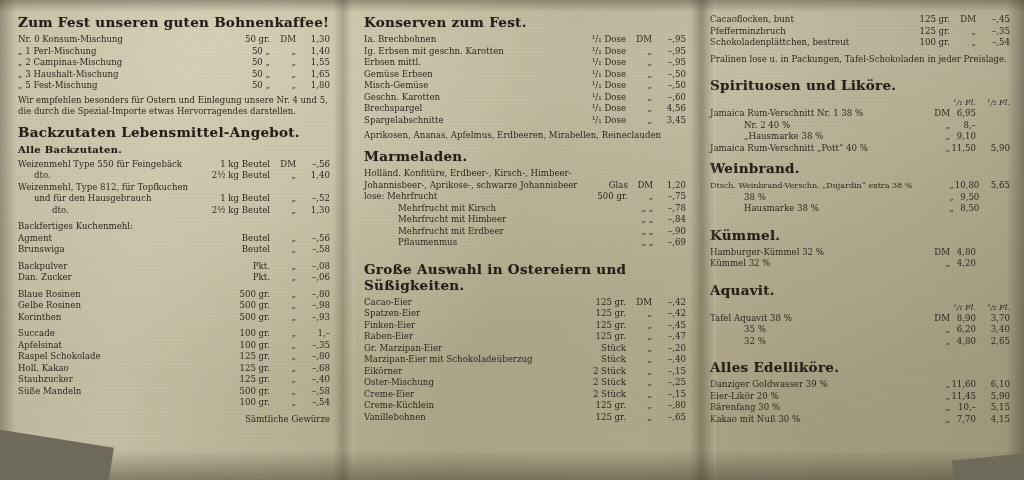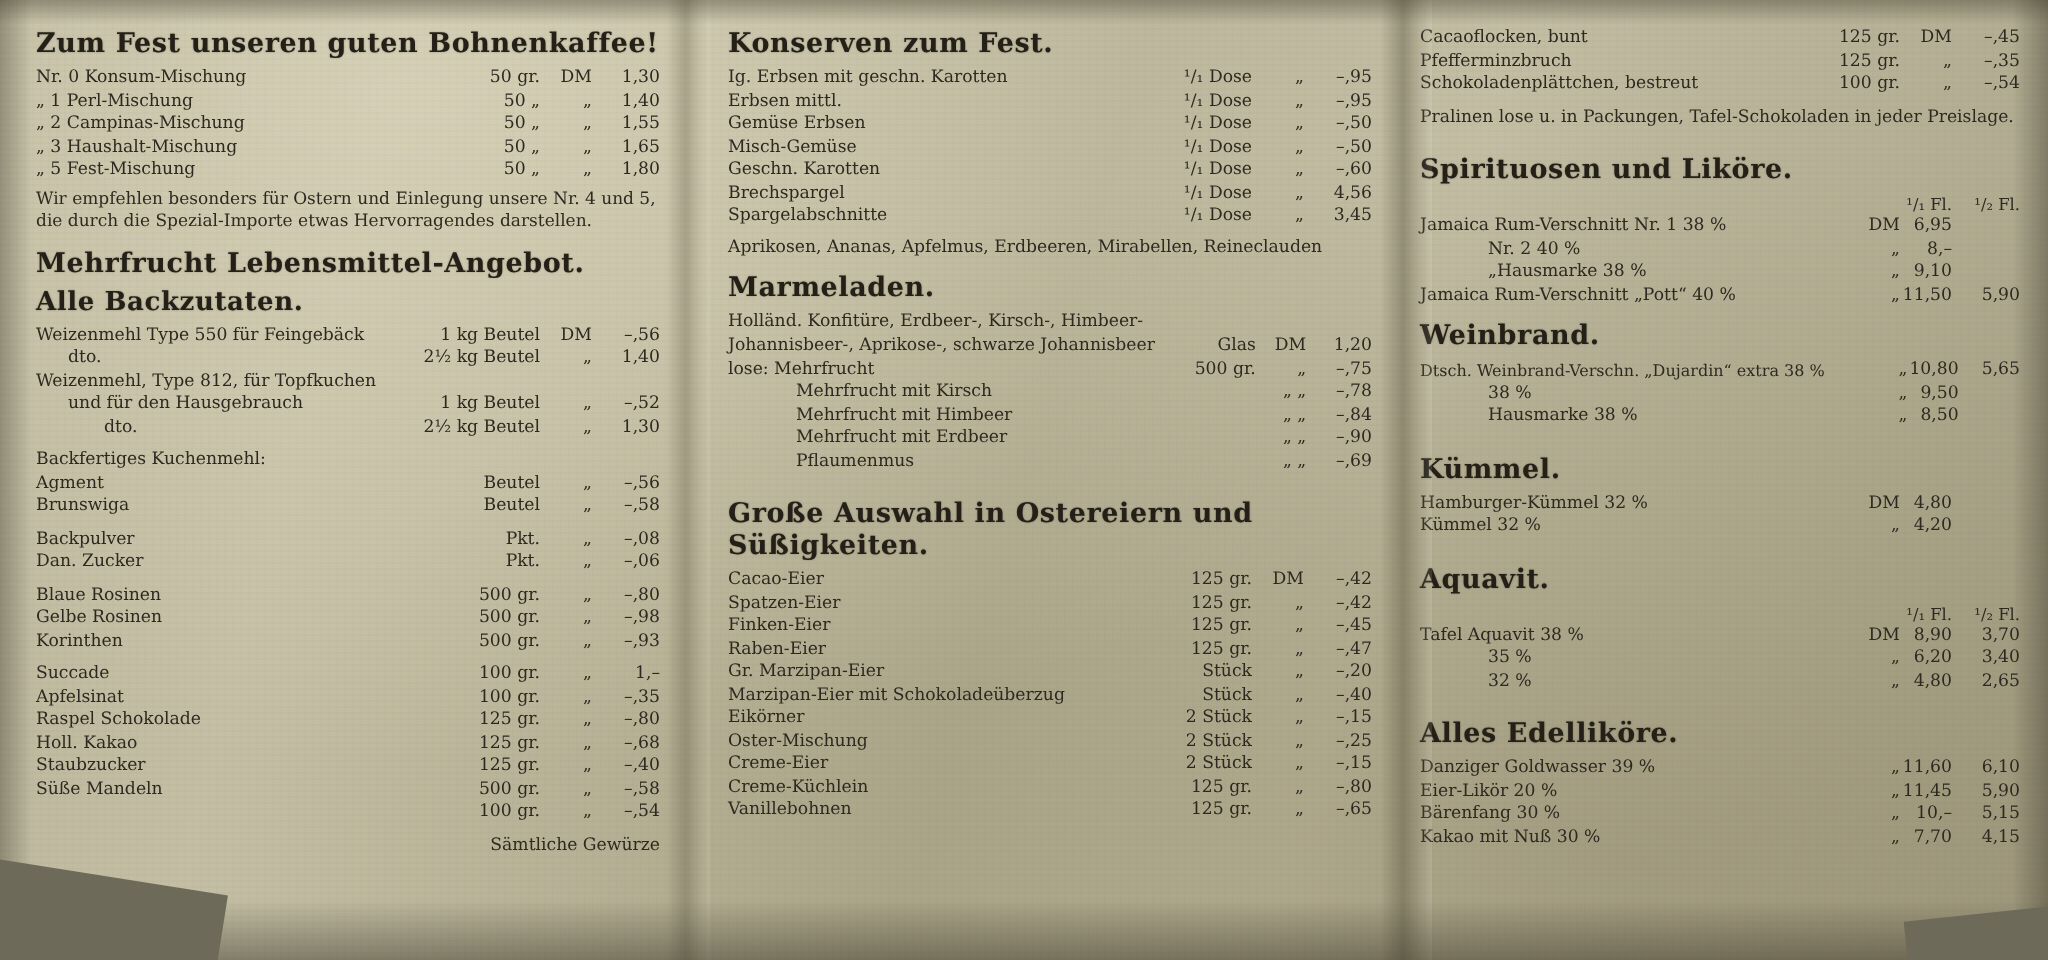--- a/index.html
+++ b/index.html
@@ -87,21 +87,21 @@
 
   h2.fraktur {
     font-family: "DejaVu Serif", serif;
     font-weight: bold;
     font-size: 13.5px;
     letter-spacing: 0.3px;
     margin: 0 0 4px 0;
     color: #241f17;
     text-shadow: 0 0 1px rgba(40,35,25,0.35);
   }
-  h2.fraktur.sub { font-size: 13px; }
+  h2.fraktur.sub { font-size: 10px; }
   .gap-s { height: 6px; }
   .gap-m { height: 12px; }
 
   table.items {
     width: 100%;
     border-collapse: collapse;
     font-size: 8.6px;
     line-height: 1.34;
   }
   table.items td {
@@ -122,21 +122,21 @@
     color: #2e2920;
   }
   .wide {
     font-size: 8.6px;
     line-height: 1.36;
     color: #2e2920;
   }
   .centered { text-align: right; font-size: 8.6px; margin-top: 5px; }
   .indent1 td.nm { padding-left: 16px; }
   .indent2 td.nm { padding-left: 34px; }
-  .unitrow td { font-size: 8.2px; text-align: right; }
+  .unitrow td { font-size: 8.2px; text-align: right; font-style: italic; }
   .unitrow td.nm { text-align: left; }
   .sep-sm { height: 5px; }
   .texture {
     position: absolute;
     inset: 0;
     pointer-events: none;
     opacity: 0.25;
     background-image:
       repeating-linear-gradient(0deg, rgba(90,82,58,0.10) 0 1px, rgba(255,255,255,0) 1px 3px),
       repeating-linear-gradient(90deg, rgba(90,82,58,0.07) 0 1px, rgba(255,255,255,0) 1px 4px);
@@ -181,21 +181,21 @@
           <td class="nm">„  5 Fest-Mischung</td>
           <td class="q">50  „</td>
           <td class="cu">„</td>
           <td class="pr">1,80</td>
         </tr>
       </tbody>
     </table>
     <p class="note">Wir empfehlen besonders für Ostern und Einlegung unsere Nr. 4 und 5, die durch die Spezial-Importe etwas Hervorragendes darstellen.</p>
 
     <div class="gap-s"></div>
-    <h2 class="fraktur">Mehrfrucht Lebensmittel-Angebot.</h2>
+    <h2 class="fraktur">Backzutaten Lebensmittel-Angebot.</h2>
     <h2 class="fraktur sub">Alle Backzutaten.</h2>
 
     <table class="items">
       <tbody>
         <tr>
           <td class="nm">Weizenmehl Type 550 für Feingebäck</td>
           <td class="q">1 kg Beutel</td>
           <td class="cu">DM</td>
           <td class="pr">–,56</td>
         </tr>
@@ -334,20 +334,26 @@
         </tr>
       </tbody>
     </table>
     <div class="centered">Sämtliche Gewürze</div>
   </div>
 
   <div class="col col-2">
     <h2 class="fraktur">Konserven zum Fest.</h2>
     <table class="items">
       <tbody>
+        <tr>
+          <td class="nm">Ia. Brechbohnen</td>
+          <td class="q">¹/₁ Dose</td>
+          <td class="cu">DM</td>
+          <td class="pr">–,95</td>
+        </tr>
         <tr>
           <td class="nm">Ig. Erbsen mit geschn. Karotten</td>
           <td class="q">¹/₁ Dose</td>
           <td class="cu">„</td>
           <td class="pr">–,95</td>
         </tr>
         <tr>
           <td class="nm">Erbsen mittl.</td>
           <td class="q">¹/₁ Dose</td>
           <td class="cu">„</td>

